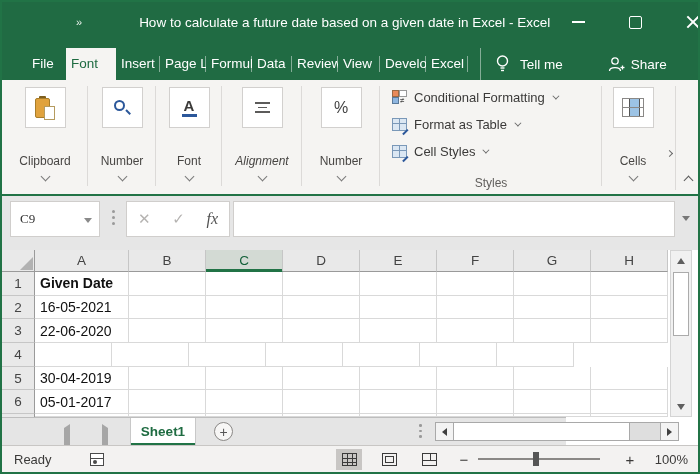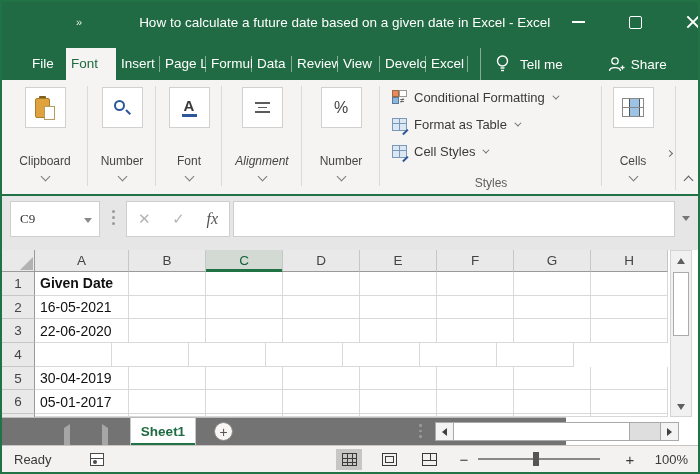--- a/index.html
+++ b/index.html
@@ -119,21 +119,21 @@
 
   
   .vscroll { position:absolute; left:668px; top:248px; width:22px; height:167px; background:#f1f1f1; border:1px solid #d4d4d4; }
   .vs-btn { width:100%; height:19px; background:#f1f1f1; display:flex; align-items:center; justify-content:center; cursor:pointer; }
   .tri-up { width:0;height:0;border-left:4.5px solid transparent;border-right:4.5px solid transparent;border-bottom:6px solid #5f5f5f; }
   .tri-down { width:0;height:0;border-left:4.5px solid transparent;border-right:4.5px solid transparent;border-top:6px solid #5f5f5f; }
   .vs-thumb { position:absolute; left:2px; top:21px; width:16px; height:64px; background:#fff; border:1px solid #ababab; cursor:grab; }
   .vs-down { position:absolute; bottom:0; left:0; }
 
   
-  .sheetbar { position:absolute; left:0; top:415px; width:564px; height:28px; background:#737373; border-top:1px solid #bdbdbd; }
+  .sheetbar { position:absolute; left:0; top:415px; width:564px; height:28px; background:#e5e5e5; border-top:1px solid #bdbdbd; }
   .nav-tri { position:absolute; top:10px; cursor:pointer; }
   .tri-left { width:0;height:0;border-top:4.5px solid transparent;border-bottom:4.5px solid transparent;border-right:6px solid #a6a6a6; }
   .tri-right { width:0;height:0;border-top:4.5px solid transparent;border-bottom:4.5px solid transparent;border-left:6px solid #a6a6a6; }
   .sheettab { position:absolute; left:128px; top:0; width:66px; height:27px; background:#fff; border-left:1px solid #c8c8c8; border-right:1px solid #c8c8c8;
     display:flex; align-items:center; justify-content:center; color:#1e6b41; font-weight:bold; font-size:13.5px;
     box-shadow:inset 0 -2px 0 #217346; cursor:pointer; }
   .addsheet { position:absolute; left:212px; top:4px; width:19px; height:19px; border:1px solid #8a8886; border-radius:50%;
     display:flex; align-items:center; justify-content:center; color:#555; font-size:14px; cursor:pointer; background:#f7f6f5; }
   .sb-dots { position:absolute; left:417px; top:6px; display:flex; flex-direction:column; gap:3px; }
   .sb-dots i { width:2.6px; height:2.6px; border-radius:50%; background:#9a9a9a; }

